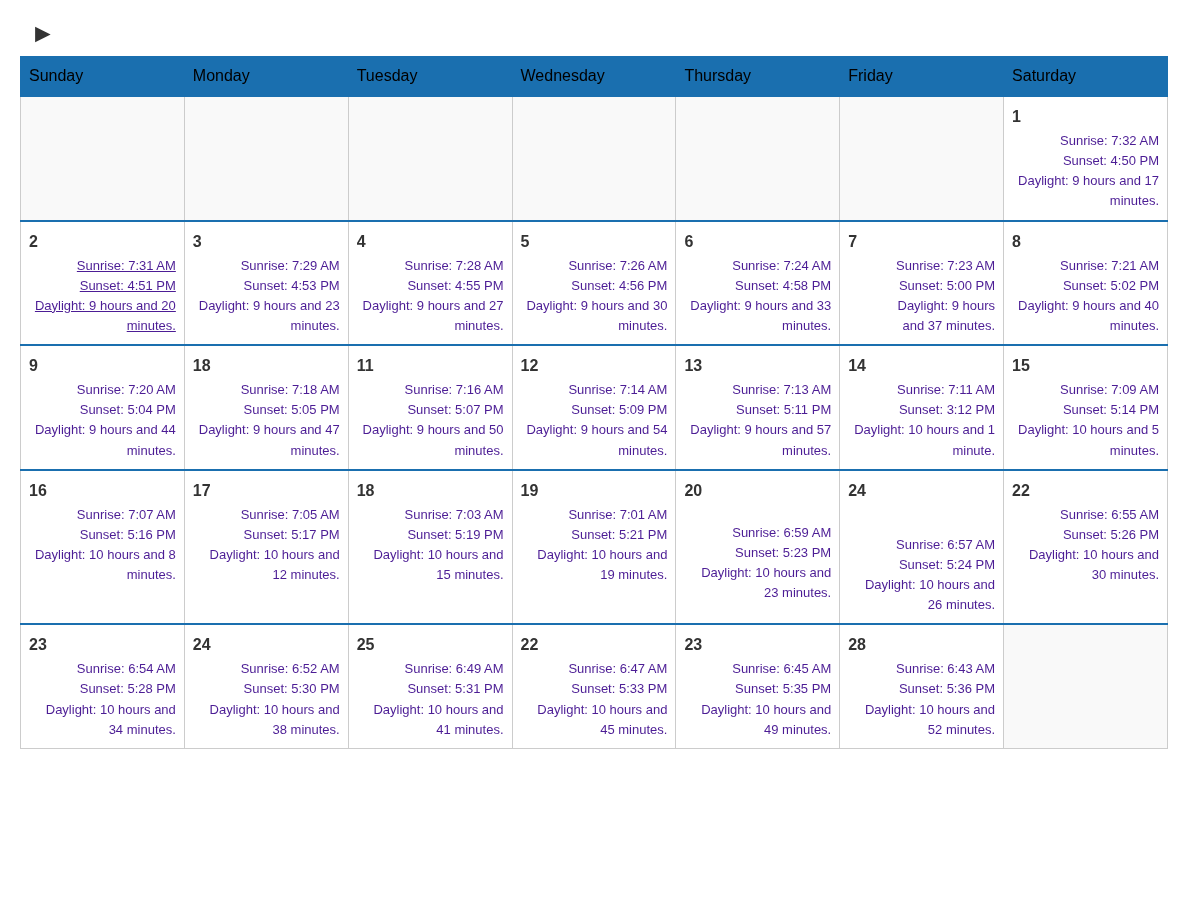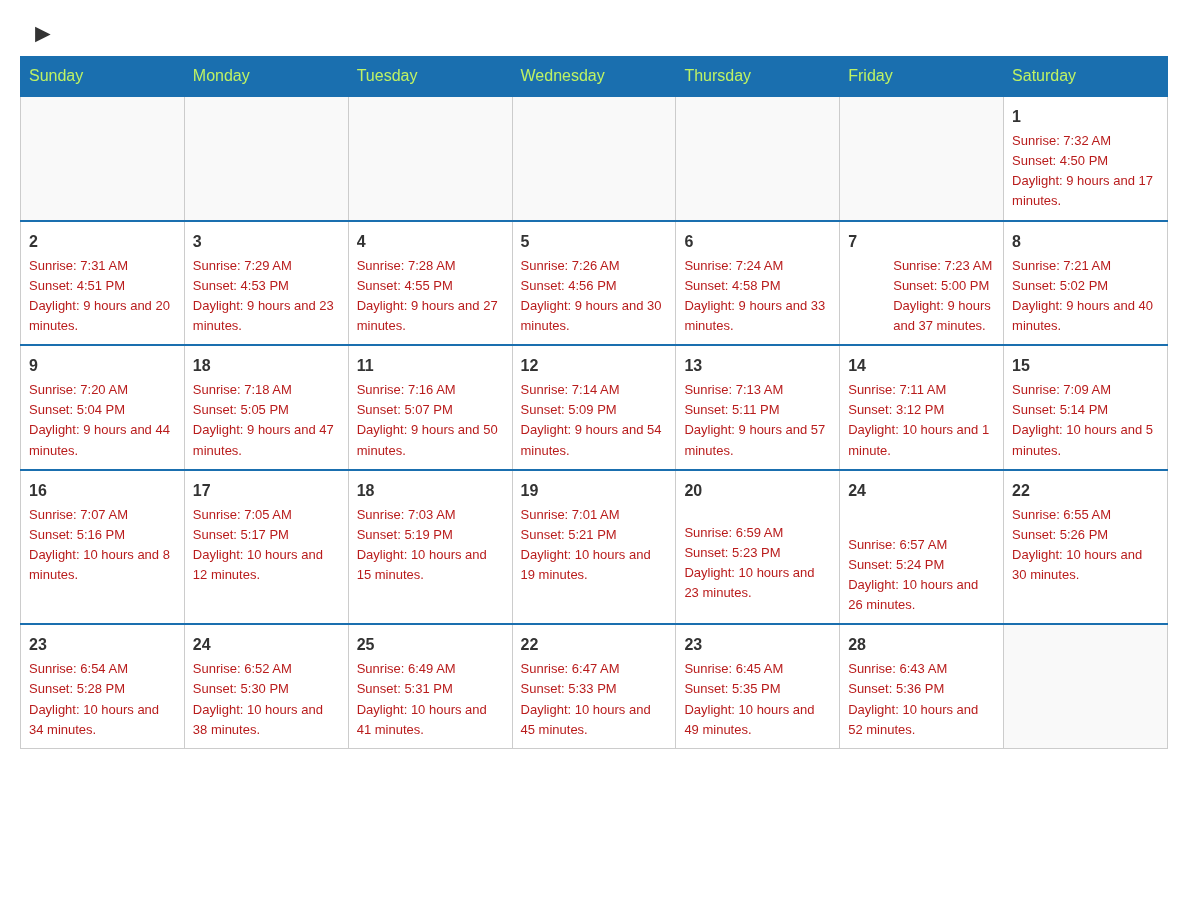--- a/index.html
+++ b/index.html
@@ -52,21 +52,21 @@
     .calendar-wrapper {
       padding: 0 20px 20px 20px;
     }
     table {
       width: 100%;
       border-collapse: collapse;
       table-layout: fixed;
     }
     thead tr th {
       background-color: #1a6faf;
-      color: #bef264;
+      color: #000000;
       text-align: left;
       padding: 10px 8px;
       font-size: 16px;
       font-weight: normal;
       border: 1px solid #1a6faf;
     }
     tbody tr td {
       vertical-align: top;
       padding: 8px;
       border: 1px solid #ccc;
@@ -80,22 +80,23 @@
       background: #f9f9f9;
     }
     .day-num {
       font-size: 16px;
       font-weight: bold;
       display: block;
       margin-bottom: 2px;
     }
     .day-info {
       font-size: 13px;
-      color: #b91c1c;
+      color: #4c1d95;
       line-height: 1.55;
+      text-align: right;
     }
   </style>
 </head>
 <body>
 
 <div class="header">
   <div class="logo">
     <div style="display:flex; align-items:center;">
       <span class="logo-general"></span>
       <span style="font-size:26px; font-weight:bold; color:#333; line-height:1;">►</span>
@@ -134,21 +135,21 @@
           <td>
             <span class="day-num">1</span>
             <div class="day-info" style="white-space: pre-line;">Sunrise: 7:32 AM
 Sunset: 4:50 PM
 Daylight: 9 hours and 17 minutes.</div>
           </td>
         </tr>
         <tr>
           <td>
             <span class="day-num">2</span>
-            <div class="day-info" style="white-space: pre-line;">Sunrise: 7:31 AM
+            <div class="day-info" style="white-space: pre-line; text-decoration: underline;">Sunrise: 7:31 AM
 Sunset: 4:51 PM
 Daylight: 9 hours and 20 minutes.</div>
           </td>
           <td>
             <span class="day-num">3</span>
             <div class="day-info" style="white-space: pre-line;">Sunrise: 7:29 AM
 Sunset: 4:53 PM
 Daylight: 9 hours and 23 minutes.</div>
           </td>
           <td>

